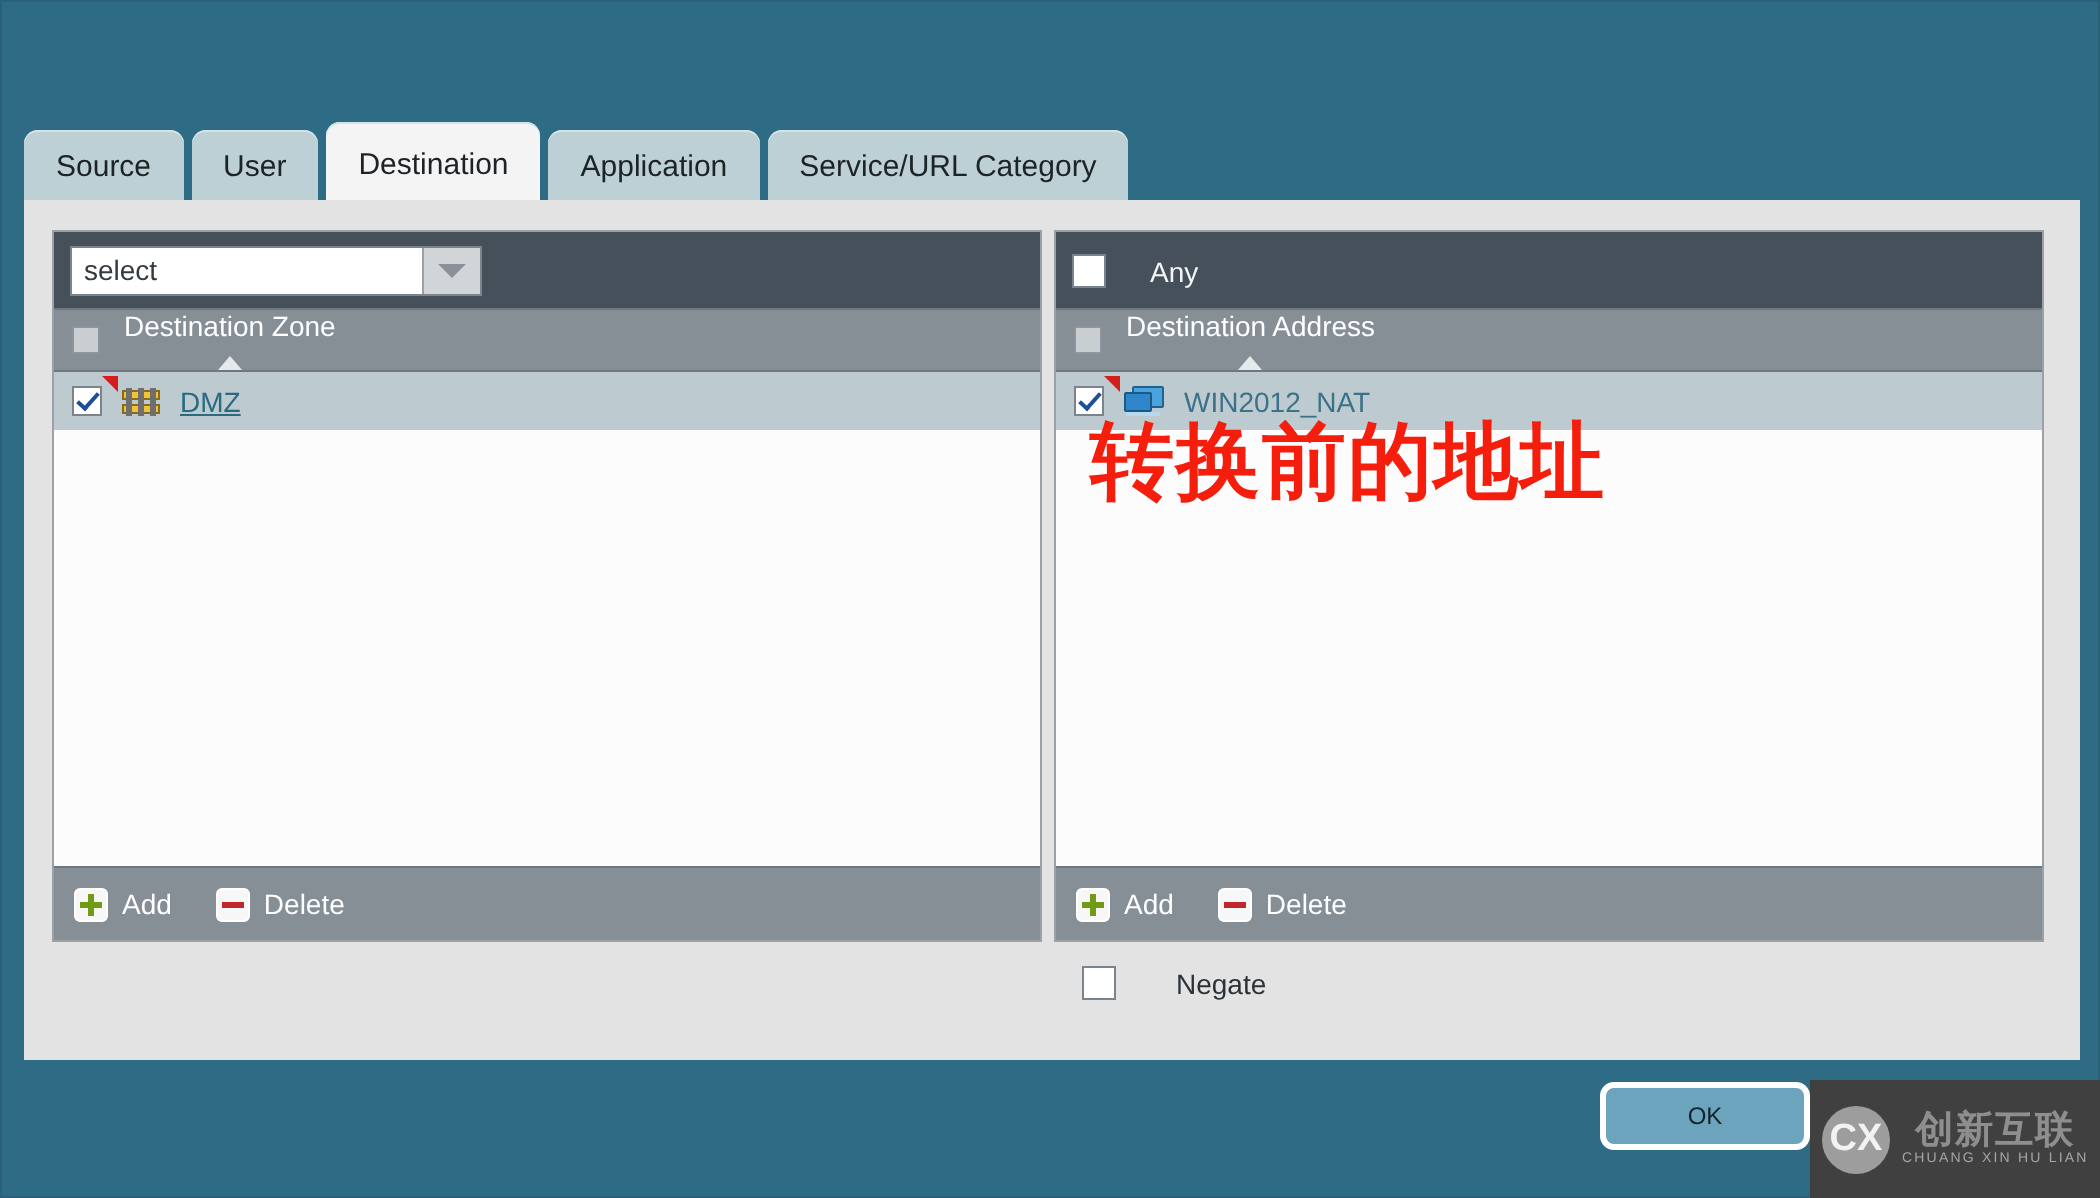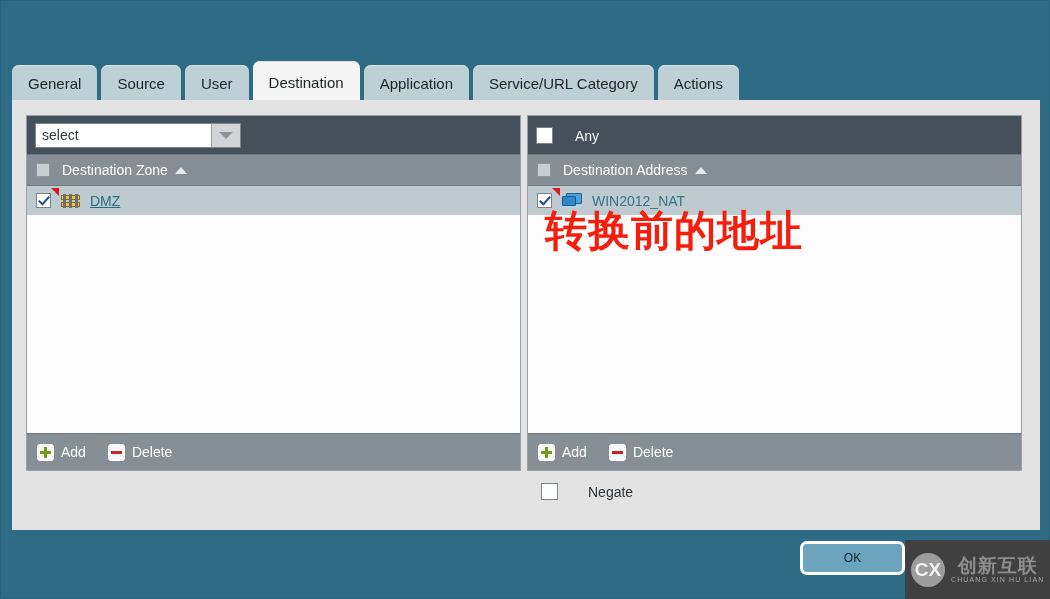--- a/index.html
+++ b/index.html
@@ -197,20 +197,21 @@
   }
   .col-header .chk { width: 14px; height: 14px; }
   .col-title {
     font-size: 14px;
     color: #ffffff;
     font-weight: normal;
     display: flex;
     align-items: center;
     gap: 7px;
     white-space: nowrap;
+    flex-direction: column;
   }
   .sort-asc {
     width: 0; height: 0;
     border-left: 6px solid transparent;
     border-right: 6px solid transparent;
     border-bottom: 7px solid #e4e9ec;
     display: inline-block;
   }
 
   .list-body {
@@ -432,27 +433,25 @@
     white-space: nowrap;
   }
 </style>
 </head>
 <body>
 
 <div class="dialog">
 
 
   <div class="tabstrip">
-    <div class="tab">General</div>
     <div class="tab">Source</div>
     <div class="tab">User</div>
     <div class="tab active">Destination</div>
     <div class="tab">Application</div>
     <div class="tab">Service/URL Category</div>
-    <div class="tab">Actions</div>
   </div>
 
   <div class="content">
 
     <div class="panel left">
 
       <div class="panel-top">
         <div class="selectbox">
           <div class="sel-text" title="select">select</div>
           <div class="sel-arrow">

